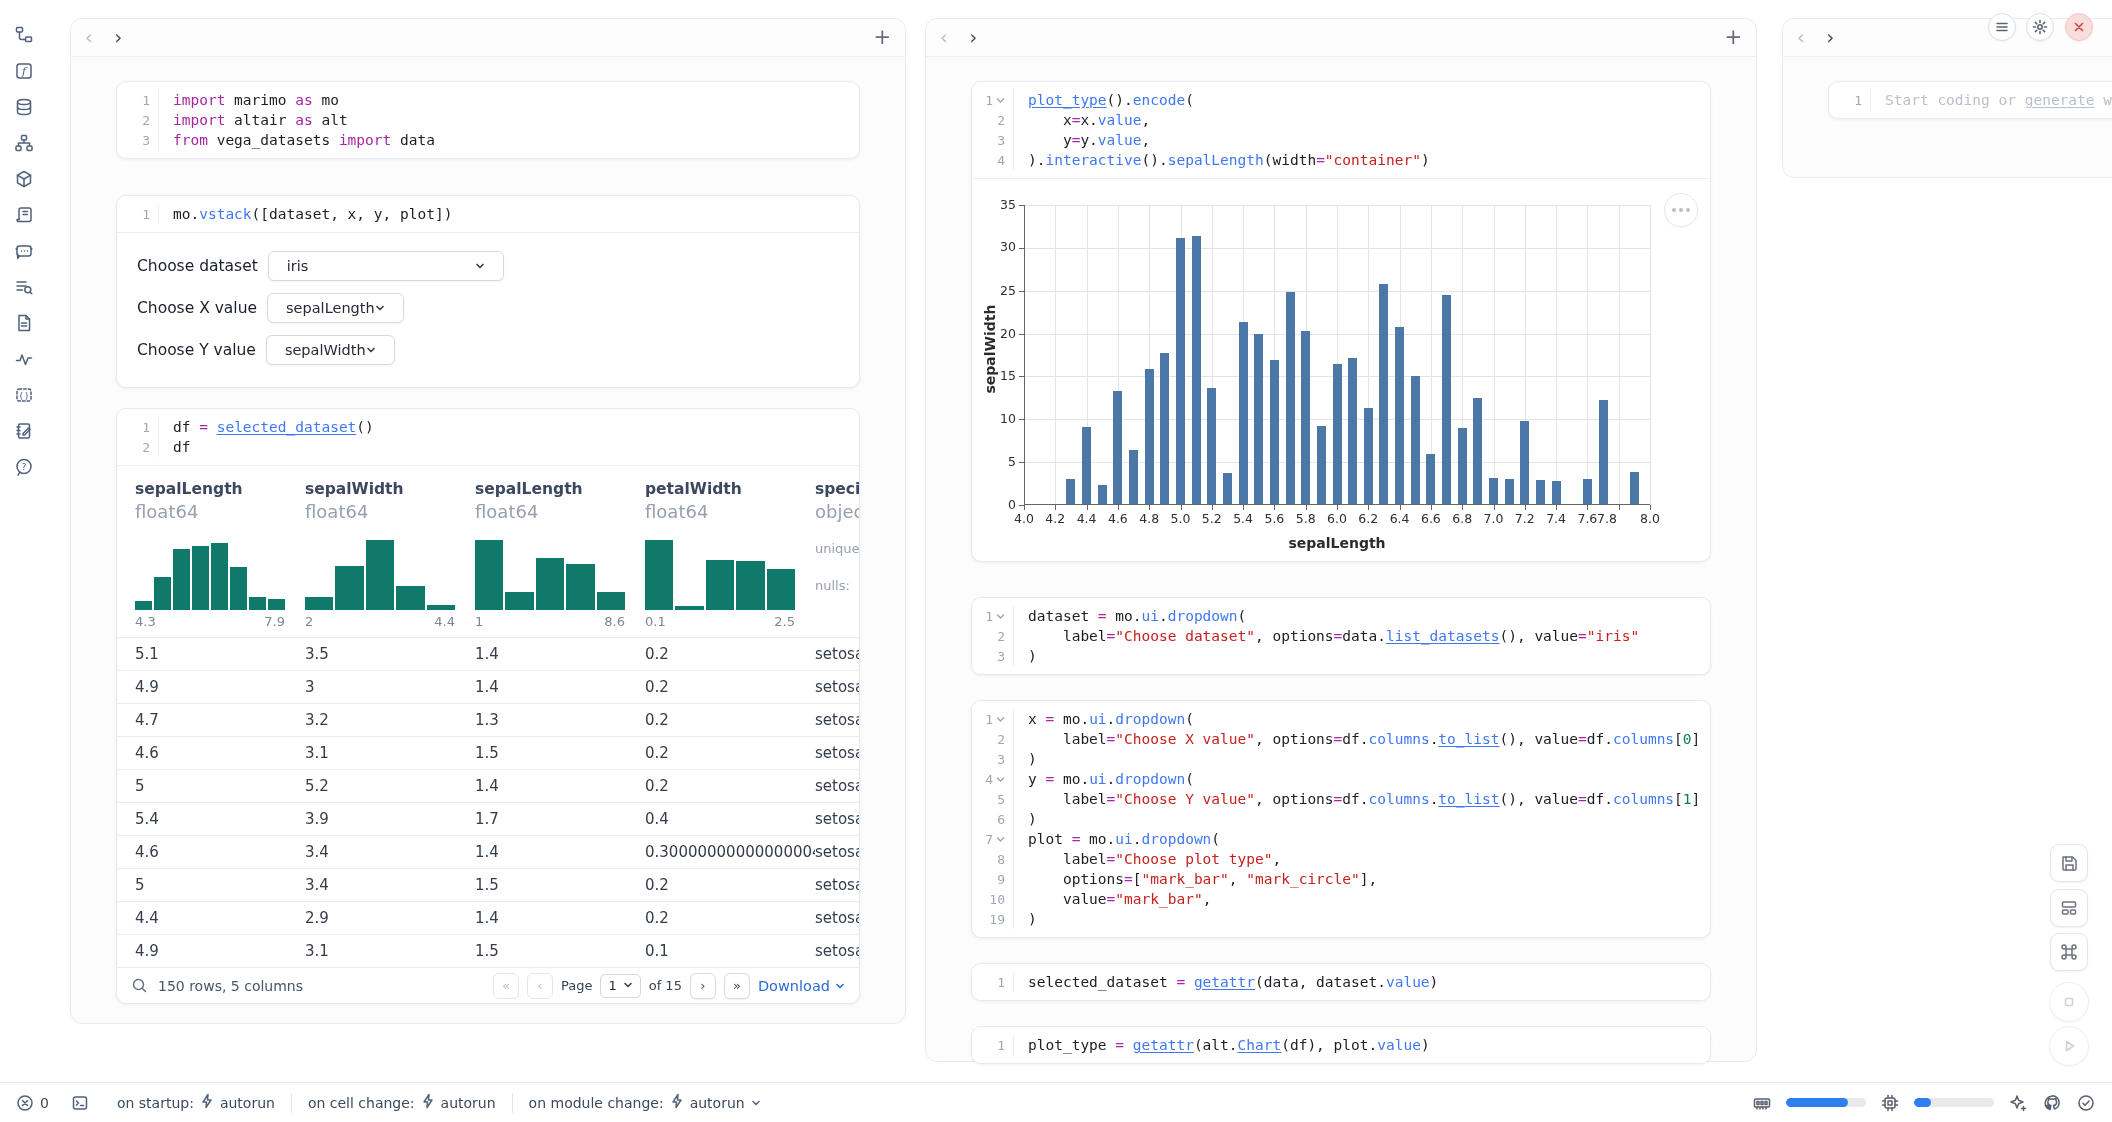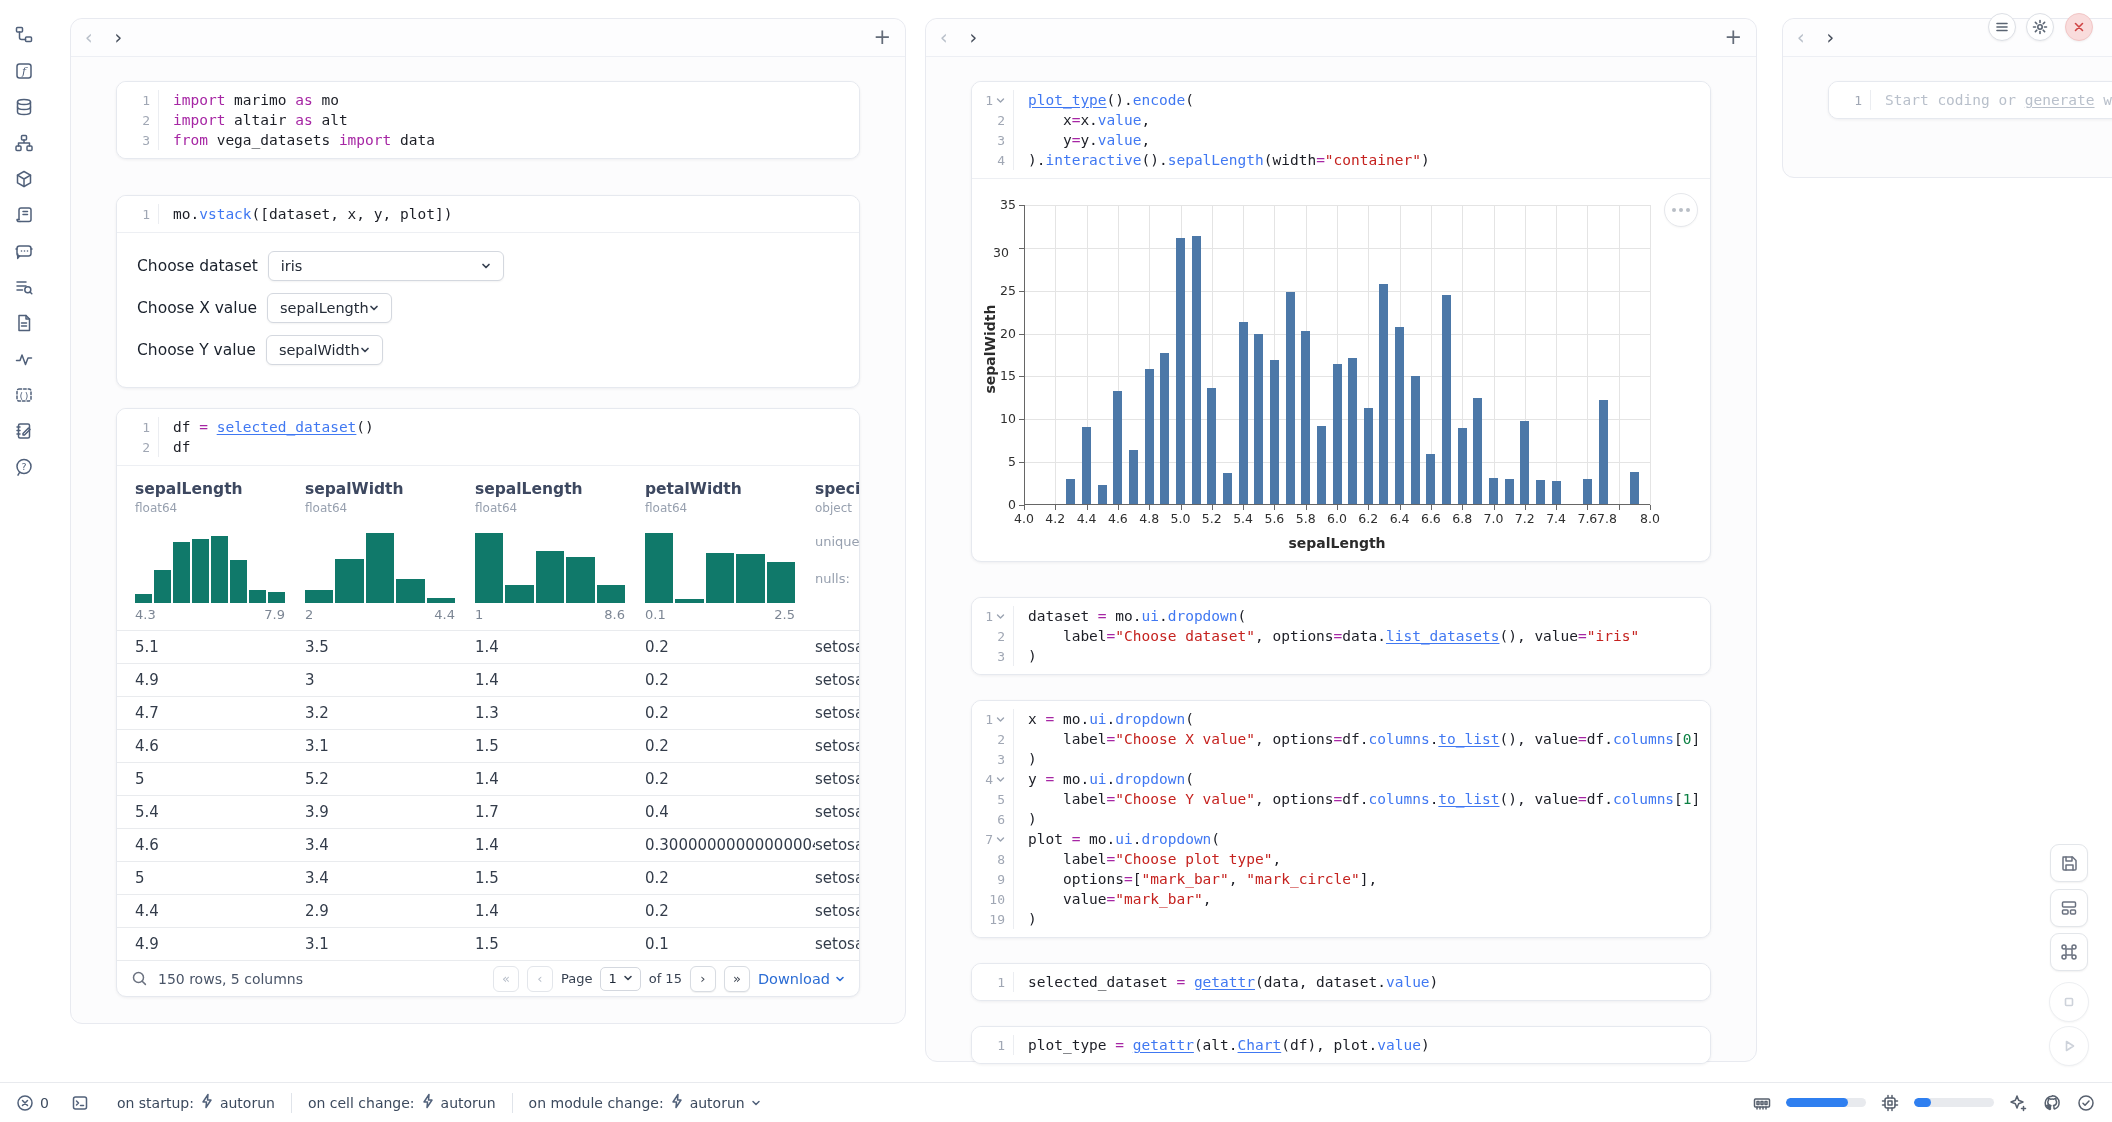--- a/index.html
+++ b/index.html
@@ -39,31 +39,31 @@
   .tk-f { color:var(--fn); }
   .tk-u { color:var(--fn); text-decoration:underline; text-underline-offset:2px; }
   .tk-s { color:var(--str); } .tk-n { color:var(--num); }
   .cell-divider { border-top:1px solid #edeff3; }
 
   
   .controls { padding:18px 20px 22px 20px; }
   .ctl-row { display:flex; align-items:center; gap:10px; margin-bottom:12px; }
   .ctl-row:last-child { margin-bottom:0; }
   .ctl-label { font-size:15.5px; color:#19202b; }
-  .select { display:inline-flex; align-items:center; gap:0; height:30px; padding:0 12px;
+  .select { display:inline-flex; align-items:center; gap:0; height:30px; padding:0 18px;
             border:1px solid #d4d8df; border-radius:6px; background:#fff; cursor:pointer;
             box-shadow:0 1px 2px rgba(0,0,0,.05); font-size:14.5px; color:#242b36; }
   .select.wide { width:236px; justify-content:space-between; }
   .select svg { flex:0 0 auto; }
 
   
   .tbl { position:relative; overflow:hidden; }
   .tbl-grid { display:grid; grid-template-columns:170px 170px 170px 170px 170px; padding-left:18px; }
   .th-name { font-size:15.5px; font-weight:bold; color:#3d4860; }
-  .th-type { font-size:12px; color:#97a0af; margin-top:3px; }
+  .th-type { font-size:18px; color:#97a0af; margin-top:3px; }
   .th-meta { font-size:13px; color:#97a0af; line-height:21px; margin-top:16px; }
   .tbl-head { padding-top:14px; }
   .hist { width:150px; height:74px; display:flex; align-items:flex-end; gap:2px; margin-top:14px; }
   .hist .hbar { flex:1; background:var(--hist); }
   .hist-range { width:150px; display:flex; justify-content:space-between; font-size:13px; color:#7c8694; margin-top:4px; padding-bottom:8px; }
   .tbl-row { border-top:1px solid #e9ebee; height:33px; align-items:center; font-size:15px; color:#333c4a; }
   .tbl-row > div { overflow:hidden; white-space:nowrap; }
   .tbl-footer { border-top:1px solid #e9ebee; height:36px; display:flex; align-items:center; padding:0 14px; gap:10px; }
   .tf-summary { font-size:14px; color:#4a5568; }
   .tf-right { margin-left:auto; display:flex; align-items:center; gap:8px; }
@@ -541,21 +541,21 @@
               <div class="ytickmark" style="top: 171.429px;"></div>
               <div class="ytick" style="top: 163.429px;">15</div>
               <div class="gl-h" style="top: 128.571px;"></div>
               <div class="ytickmark" style="top: 128.571px;"></div>
               <div class="ytick" style="top: 120.571px;">20</div>
               <div class="gl-h" style="top: 85.7143px;"></div>
               <div class="ytickmark" style="top: 85.7143px;"></div>
               <div class="ytick" style="top: 77.7143px;">25</div>
               <div class="gl-h" style="top: 42.8571px;"></div>
               <div class="ytickmark" style="top: 42.8571px;"></div>
-              <div class="ytick" style="top: 40px; text-align: center;">30</div>
+              <div class="ytick" style="top: 34px;">30</div>
               <div class="gl-h" style="top: 0px;"></div>
               <div class="ytickmark" style="top: 0px;"></div>
               <div class="ytick" style="top: -8px;">35</div>
               <div class="xtickmark" style="left: 0px;"></div>
               <div class="xtick" style="left: -17px;">4.0</div>
               <div class="gl-v" style="left: 31.3px;"></div>
               <div class="xtickmark" style="left: 31.3px;"></div>
               <div class="xtick" style="left: 14.3px;">4.2</div>
               <div class="gl-v" style="left: 62.6px;"></div>
               <div class="xtickmark" style="left: 62.6px;"></div>

